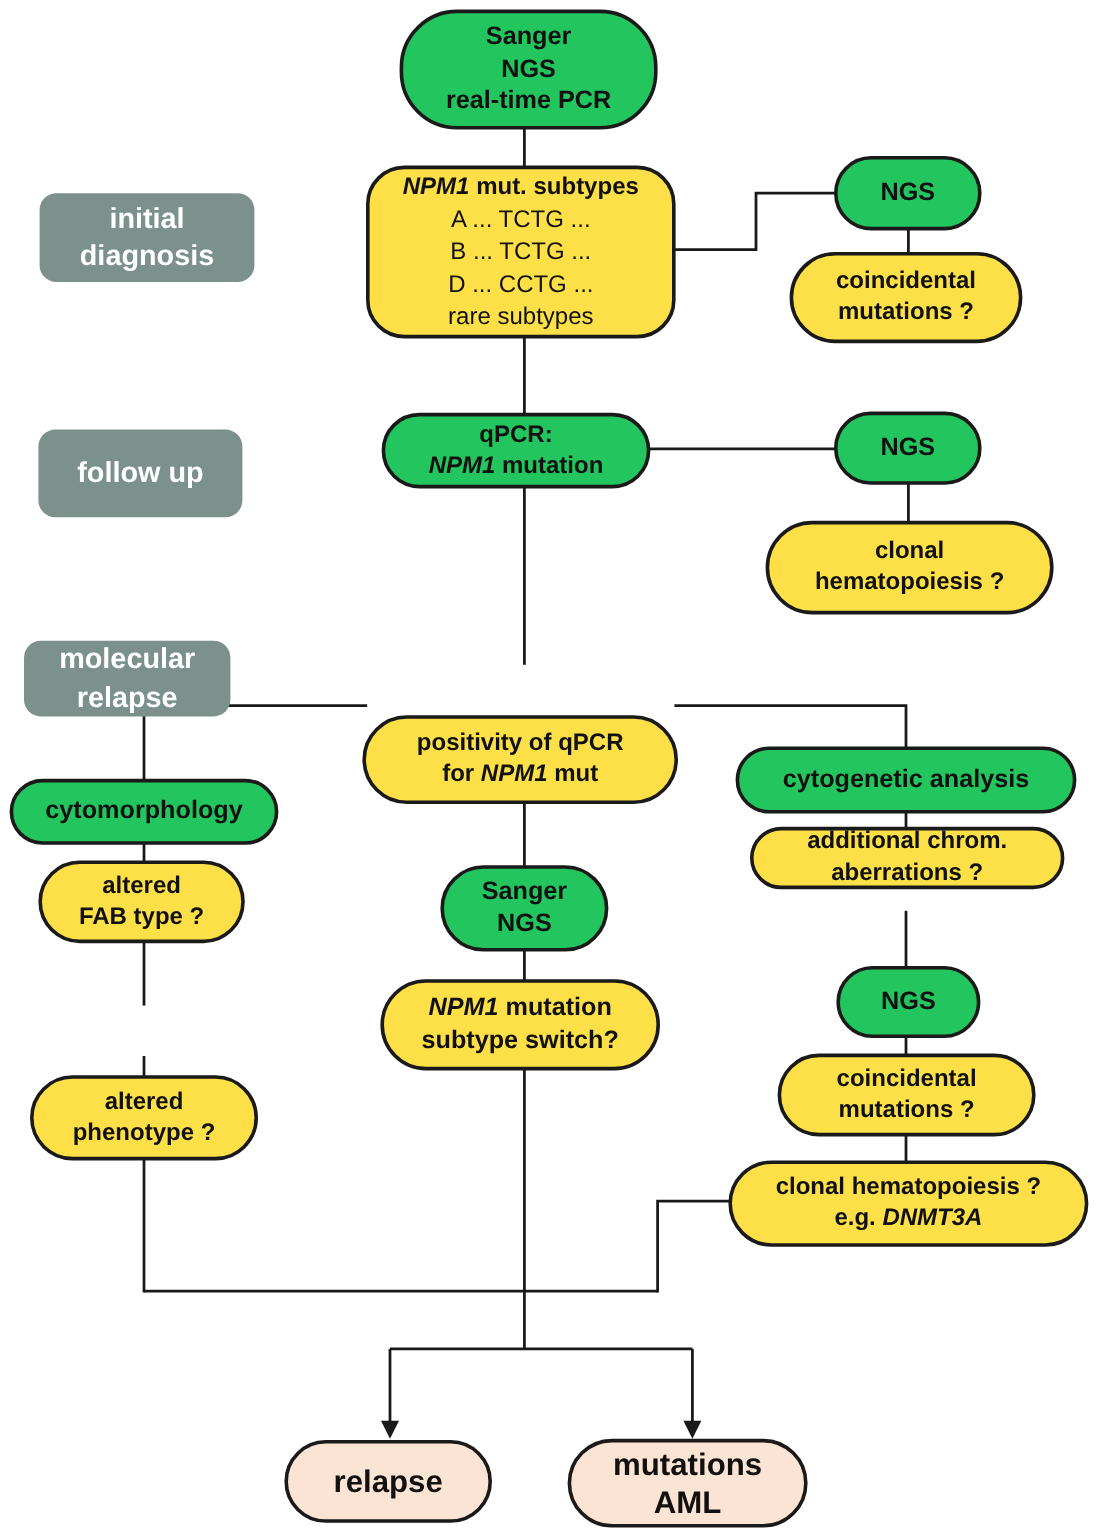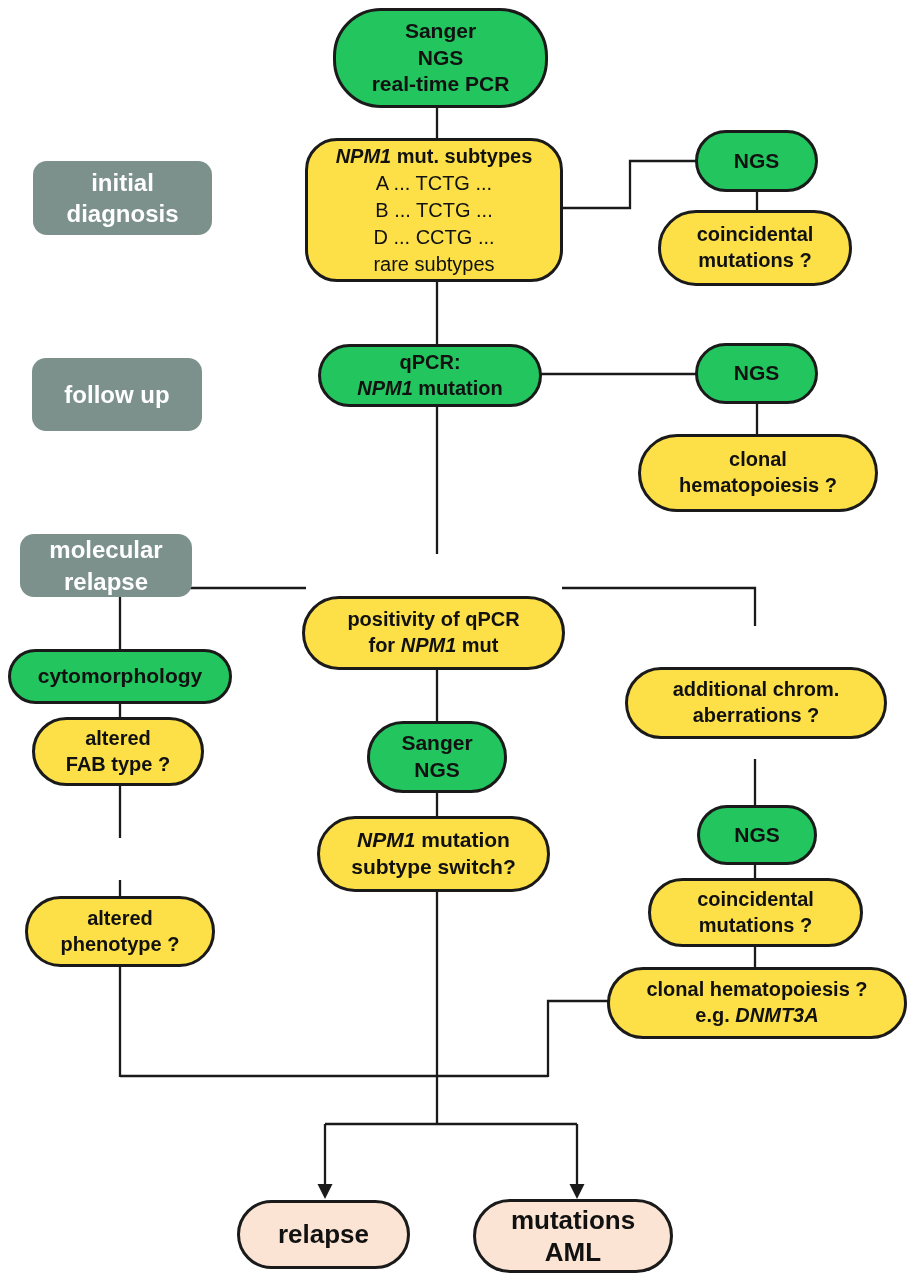--- a/index.html
+++ b/index.html
@@ -154,21 +154,24 @@
 
   <div class="node pill green" style="left:367px; top:721px; width:140px; height:72px; border-radius:36px;">
     <span class="txt">Sanger
 NGS</span>
   </div>
   <div class="node pill" style="left:317px; top:816px; width:233px; height:76px; border-radius:38px; flex-direction:column;">
     <div><i>NPM1</i><span> mutation</span></div>
     <div>subtype switch?</div>
   </div>
 
-  <div class="node pill" style="left:625px; top:667px; width:262px; height:72px; border-radius:36px; font-size:20px;">
+  <div class="node pill green" style="left:613px; top:622px; width:284px; height:56px; border-radius:28px;">
+    <span class="txt">cytogenetic analysis</span>
+  </div>
+  <div class="node pill" style="left:625px; top:689px; width:262px; height:52px; border-radius:36px; font-size:20px;">
     <span class="txt">additional chrom.
 aberrations ?</span>
   </div>
   <div class="node pill green" style="left:697px; top:805px; width:120px; height:60px; border-radius:30px;">
     <span class="txt">NGS</span>
   </div>
   <div class="node pill" style="left:648px; top:878px; width:215px; height:69px; border-radius:35px; font-size:20px;">
     <span class="txt">coincidental
 mutations ?</span>
   </div>

